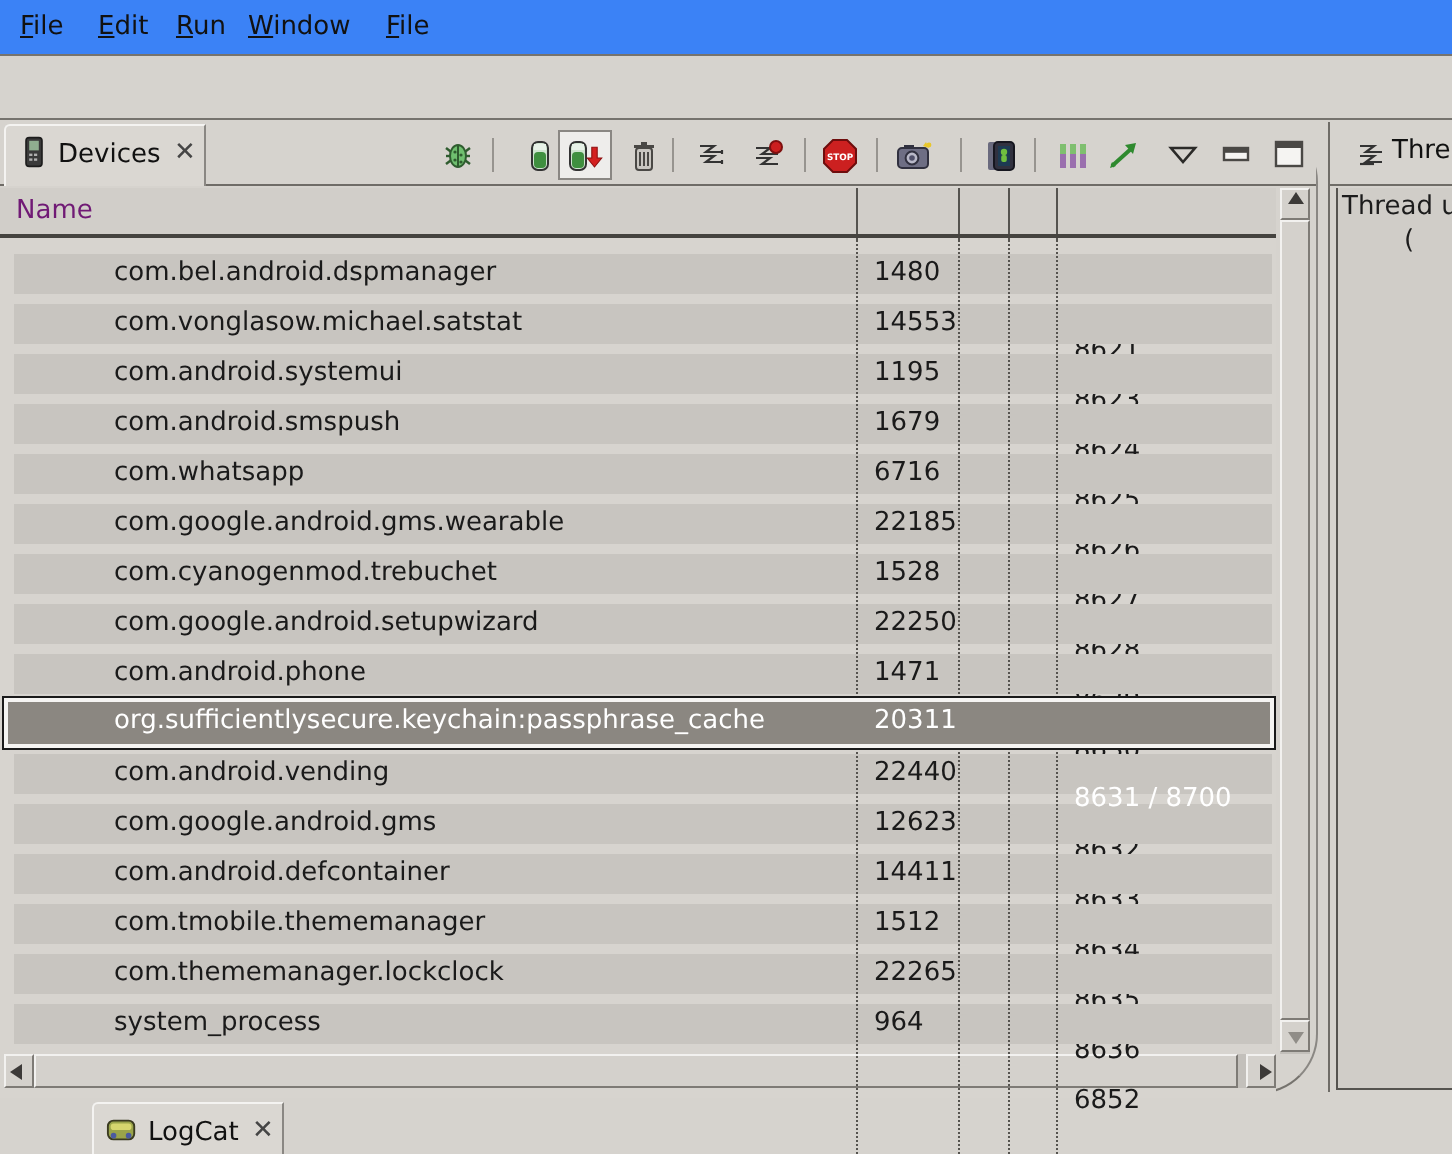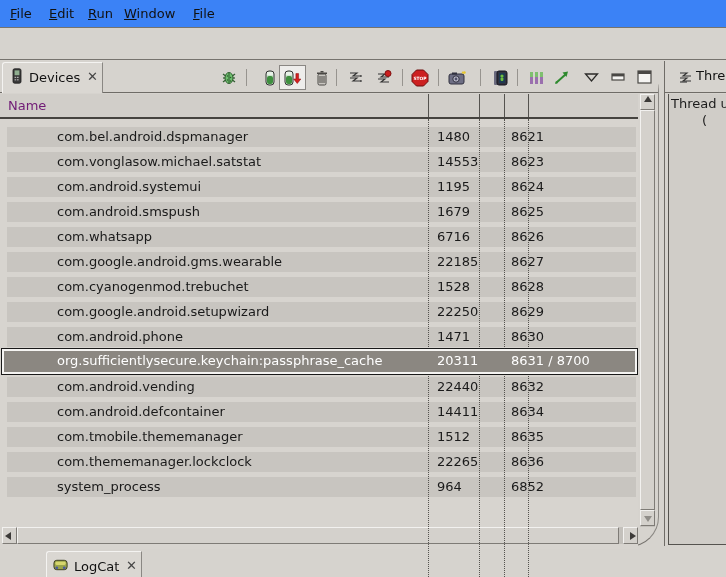--- a/index.html
+++ b/index.html
@@ -32,21 +32,21 @@
 
   
   .viewport { position:absolute; left:0; top:58px; width:638px; height:530px; overflow:hidden; background:#d7d4cf; }
   .colsep { position:absolute; top:0; height:100%; width:1px; border-left:1px dotted #55534f; z-index:2; }
   .rows { position:absolute; left:0; top:8px; width:638px; }
   .row { position:relative; width:638px; height:25px; z-index:1; }
   .band { position:absolute; left:7px; right:2px; top:0; height:20px; background:#c8c5c0; }
   .cell { position:absolute; top:0; height:20px; line-height:20px; white-space:nowrap; color:#1a1a1a; z-index:1; }
   .cell-name { left:57px; }
   .cell-pid { left:437px; }
-  .cell-port { left:511px; }
+  .cell-port { left:537px;margin-top:39px; }
   .row.selected { z-index:3; }
   .selbox { display:none; }
   .row.selected .selbox { display:block; position:absolute; left:1px; right:0; top:-4px; height:27px; background:#8b8781; border:1px solid #1a1a1a; box-shadow:inset 0 0 0 2px #f5f4f2; }
   .row.selected .cell { color:#ffffff; z-index:4; top:-1px; }
 
   
   .sb-btn { position:absolute; background:#d4d1cc; border:1px solid; border-color:#f2f1ef #7e7b76 #7e7b76 #f2f1ef; }
   .arrow { position:absolute; width:0; height:0; border:4px solid transparent; }
   .vsb { position:absolute; left:640px; top:33px; width:15px; height:433px; background:#c3c0bb; }
   .vsb .up { left:0; top:0; width:15px; height:16px; }
@@ -292,20 +292,27 @@
   </div>
 
   <div class="row">
     <div class="band"></div>
 
     <span class="cell cell-name">com.android.vending</span>
     <span class="cell cell-pid">22440</span>
     <span class="cell cell-port">8632</span>
   </div>
 
+  <div class="row">
+    <div class="band"></div>
+
+    <span class="cell cell-name">com.google.android.gms</span>
+    <span class="cell cell-pid">12623</span>
+    <span class="cell cell-port">8633</span>
+  </div>
 
   <div class="row">
     <div class="band"></div>
 
     <span class="cell cell-name">com.android.defcontainer</span>
     <span class="cell cell-pid">14411</span>
     <span class="cell cell-port">8634</span>
   </div>
 
   <div class="row">

